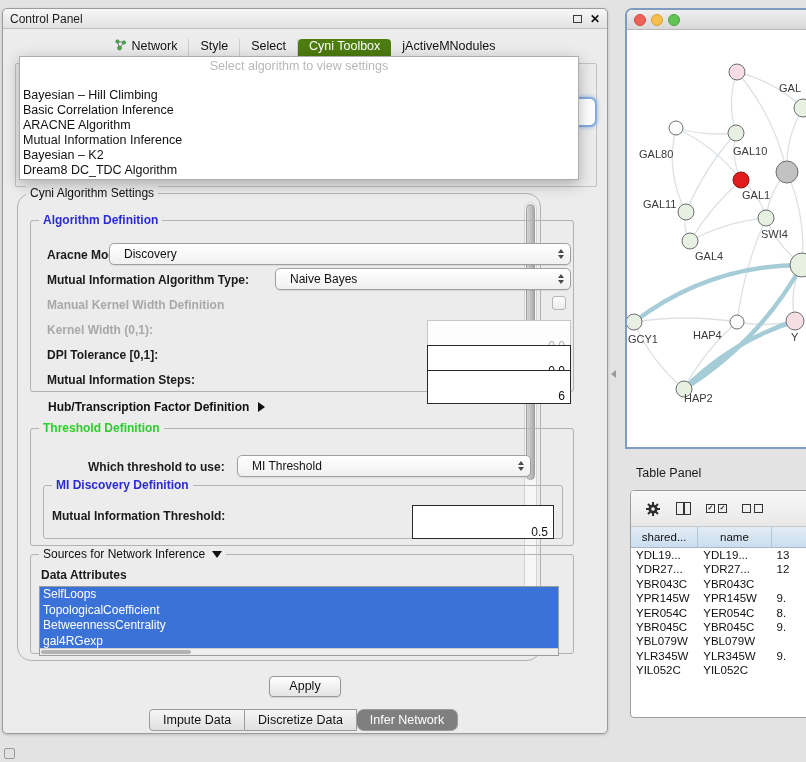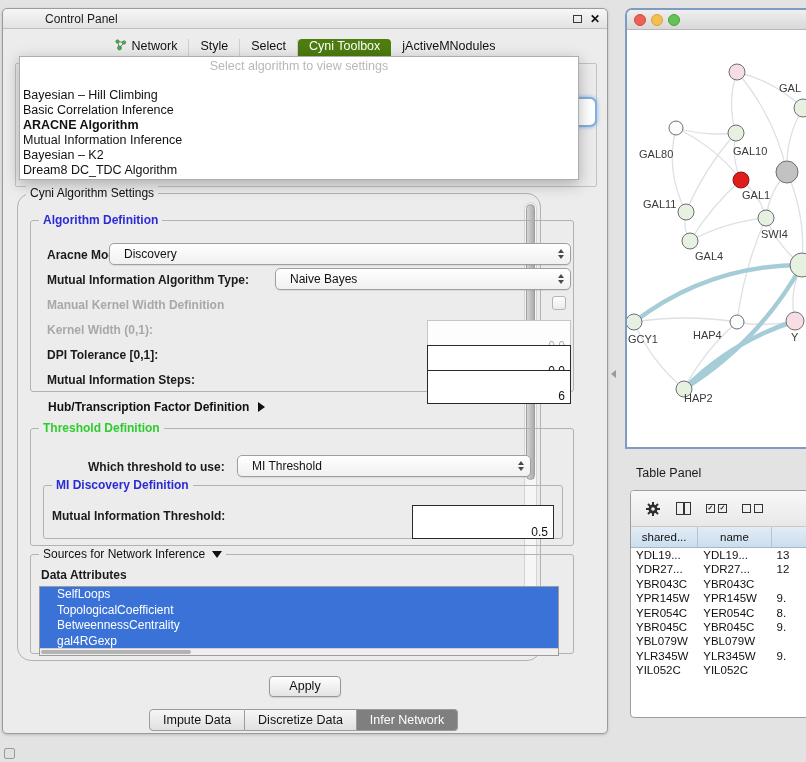--- a/index.html
+++ b/index.html
@@ -2,38 +2,38 @@
 <html><head>
 <meta charset="utf-8">
 <style>
 * { margin:0; padding:0; box-sizing:border-box; }
 html,body { width:806px; height:762px; }
 body { position:relative; background:#e3e3e3; font-family:"Liberation Sans", sans-serif; color:#111; overflow:hidden; }
 
 
 .cp { position:absolute; left:2px; top:8px; width:606px; height:726px; background:#ececec; border:1px solid #9b9b9b; border-radius:5px; box-shadow:0 1px 3px rgba(0,0,0,.18); }
 .cp-titlebar { height:20px; display:flex; align-items:center; padding:0 7px; background:linear-gradient(#f7f7f7,#e2e2e2); border-bottom:1px solid #c0c0c0; border-radius:5px 5px 0 0; }
-.cp-title { font-size:12px; color:#1c1c1c;margin-left:35px; }
+.cp-title { font-size:12px; color:#1c1c1c; }
 .win-icons { margin-left:auto; display:flex; align-items:center; gap:8px; }
 .float-icon { width:9px; height:8px; border:1.5px solid #3a3a3a; }
 .close-icon { font-size:12px; font-weight:bold; color:#111; line-height:1; }
 
 .tabbar { position:absolute; left:0; right:0; top:30px; display:flex; justify-content:center; align-items:stretch; height:22px; }
 .tab { display:flex; align-items:flex-start; gap:5px; padding:0 11px; font-size:12.5px; border-right:1px solid #cfcfcf; white-space:nowrap; }
 .tab:last-child { border-right:none; }
 .tab.active { background:#4d7c0f; color:#fff; border-radius:4px 4px 0 0; border-right:none; }
 
 .hidden-panel { position:absolute; left:12px; top:54px; width:582px; height:124px; border:1px solid #c2c2c2; border-radius:2px; }
 .combo-fragment { position:absolute; left:550px; top:88px; width:44px; height:30px; border:2px solid #85aede; border-radius:7px; background:#fff; box-shadow:0 0 4px #85aede; z-index:5; }
 
 .popup { position:absolute; left:16px; top:47px; width:560px; height:124px; background:#fff; border:1px solid #adadad; box-shadow:0 4px 14px rgba(0,0,0,.28); z-index:20; font-size:12.5px; }
 .popup-placeholder { color:#b8b8b8; text-align:center; padding-top:2px; height:15px; }
 .popup-items { margin-top:16px; }
 .popup-item { line-height:15.1px; padding:0 3px; white-space:nowrap; }
-.popup-item.selected { font-weight:bold; }
+.popup-item.selected { font-weight:normal; }
 
 
 .settings { position:absolute; left:14px; top:184px; width:524px; height:468px; border:1px solid #b2b2b2; border-radius:14px; }
 .group-title { position:absolute; left:8px; top:-8px; background:#ececec; padding:0 4px; font-size:12px; white-space:nowrap; }
 .blue { color:#2b2bd5; font-weight:bold; }
 .green-t { color:#2ecc2e; font-weight:bold; }
 
 .vscroll { position:absolute; right:3px; top:8px; bottom:8px; width:13px; background:#f6f6f6; border:1px solid #d4d4d4; border-radius:7px; }
 .vscroll-thumb { position:absolute; left:1px; right:1px; top:1px; height:276px; border-radius:6px; background:linear-gradient(90deg,#d6d6d6,#ababab); border:1px solid #9e9e9e; }
 
@@ -51,31 +51,31 @@
 
 .hub-row { position:absolute; left:30px; top:206px; font-size:12px; font-weight:bold; display:flex; align-items:center; gap:9px; }
 .tri-right { width:0; height:0; border-top:5px solid transparent; border-bottom:5px solid transparent; border-left:7px solid #111; }
 .tri-down { display:inline-block; width:0; height:0; border-left:5px solid transparent; border-right:5px solid transparent; border-top:7px solid #111; margin-left:7px; vertical-align:middle; }
 
 .threshold { position:absolute; left:12px; top:234px; width:544px; height:118px; border:1px solid #b2b2b2; border-radius:3px; }
 .mithr { position:absolute; left:12px; top:56px; width:520px; height:54px; border:1px solid #b2b2b2; border-radius:3px; }
 
 .sources { position:absolute; left:12px; top:360px; width:544px; height:100px; border:1px solid #b2b2b2; border-radius:3px; }
 .attr-list { position:absolute; left:8px; top:31px; width:520px; height:70px; background:#fff; border:1px solid #9c9c9c; overflow:hidden; }
-.attr-item { height:15.5px; line-height:15.5px; background:#3a72d8; color:#fff; font-size:12px; padding-left:17px; white-space:nowrap; }
+.attr-item { height:15.5px; line-height:15.5px; background:#3a72d8; color:#fff; font-size:12px; padding-left:3px; white-space:nowrap; }
 .attr-hscroll { position:absolute; left:0; right:0; bottom:0; height:7px; background:#efefef; border-top:1px solid #cfcfcf; }
 .attr-hscroll-thumb { position:absolute; left:1px; top:1px; width:150px; height:4px; background:#b3b3b3; border-radius:2px; }
 
 .apply-btn { position:absolute; left:266px; top:667px; width:72px; height:21px; border:1px solid #979797; border-radius:4px; background:linear-gradient(#fefefe,#e4e4e4); font-size:12.5px; text-align:center; line-height:19px; box-shadow:0 1px 1px rgba(0,0,0,.12); }
 
 .bottom-tabs { position:absolute; left:146px; top:700px; display:flex; }
 .btab { font-size:12.5px; padding:3px 13px; background:linear-gradient(#f6f6f6,#e0e0e0); border:1px solid #9b9b9b; border-left:none; white-space:nowrap; }
 .btab:first-child { border-left:1px solid #9b9b9b; border-radius:4px 0 0 4px; }
 .btab:last-child { border-radius:0 4px 4px 0; }
-.btab.active { background:#7f7f7f; color:#fff; }
+.btab.active { background:#7f7f7f; color:#fff;border-radius:7px; }
 
 
 .netwin { position:absolute; left:625px; top:8px; width:195px; height:441px; border:2px solid #7e9cc2; border-radius:7px 0 0 0; background:#fff; }
 .net-header { height:20px; background:linear-gradient(#efefef,#d8d8d8); border-bottom:1px solid #b8b8b8; border-radius:5px 0 0 0; display:flex; align-items:center; gap:5px; padding-left:7px; }
 .tl { width:12px; height:12px; border-radius:50%; }
 .tl.red { background:#ee6156; border:1px solid #ce4a41; }
 .tl.yellow { background:#f6be4f; border:1px solid #d9a23c; }
 .tl.green { background:#62c455; border:1px solid #4da041; }
 .net-canvas { position:relative; height:417px; background:#fff; overflow:hidden; }
 svg.graph { position:absolute; left:0; top:0; }

